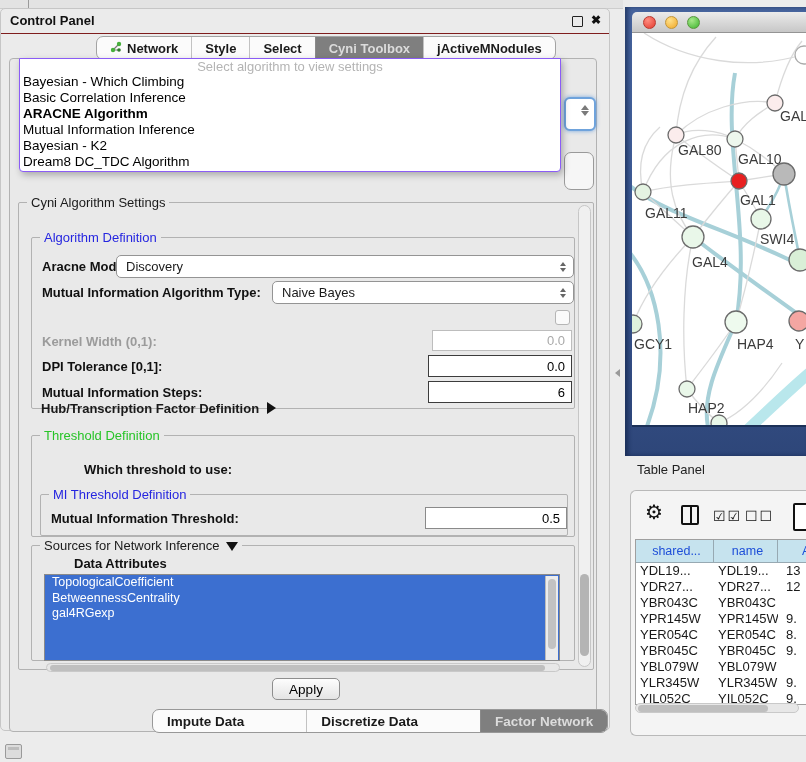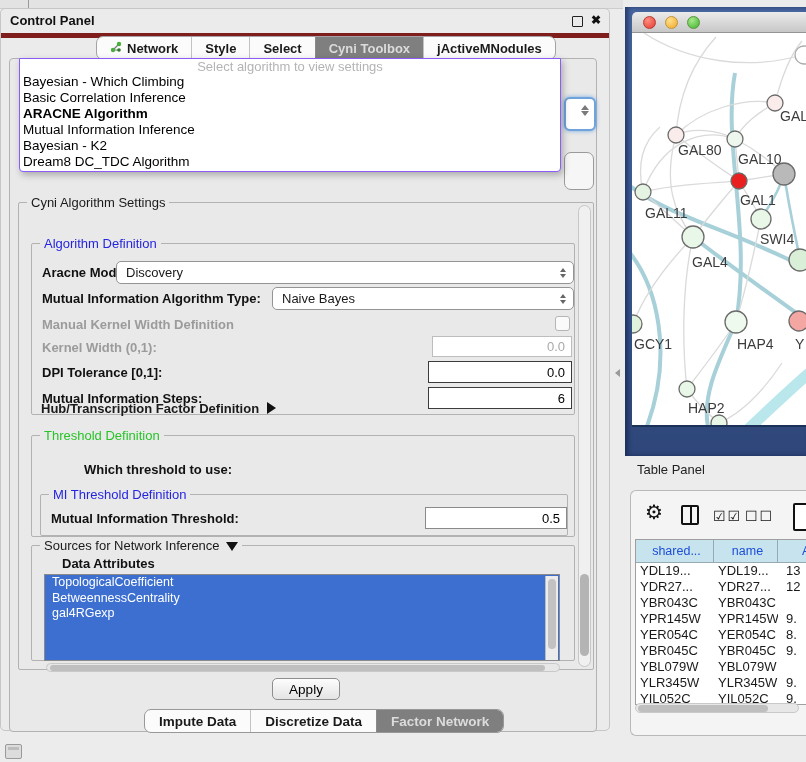--- a/index.html
+++ b/index.html
@@ -7,21 +7,21 @@
         font-family:"Liberation Sans",sans-serif;color:#1a1a1a;}
   .abs{position:absolute;}
 
   
   #top-strip{left:0;top:0;width:623px;height:8px;background:#e3e3e3;border-bottom:1px solid #cdcdcd;}
   #top-strip .tick{position:absolute;left:28px;top:0;width:1px;height:8px;background:#9a9a9a;}
 
   
   #cp-window{left:0;top:8px;width:610px;height:723px;background:#ebebeb;
              border:1px solid #c6c6c6;border-radius:5px;box-sizing:border-box;}
-  #cp-header{position:absolute;left:0;top:0;width:100%;height:24px;border-bottom:5px solid #7f1d1d;text-align:center;}
+  #cp-header{position:absolute;left:0;top:0;width:100%;height:24px;border-bottom:1px solid #7f1d1d;text-align:center;}
   #cp-title{position:absolute;left:9px;top:4px;font-size:13px;font-weight:bold;color:#111;}
   #cp-float{position:absolute;right:26px;top:7px;width:9px;height:9px;border:1.5px solid #222;border-radius:1px;}
   #cp-close{position:absolute;right:8px;top:4px;font-size:12px;font-weight:bold;color:#111;}
 
   
   #cp-tabs{position:absolute;left:95px;top:27px;height:22px;display:flex;
            border:1px solid #a3a3a3;border-radius:7px;background:#fbfbfb;overflow:hidden;}
   .tab{display:flex;align-items:center;gap:5px;padding:0 13px;font-size:13px;font-weight:600;
        color:#1a1a1a;border-left:1px solid #c2c2c2;white-space:nowrap;}
   .tab:first-child{border-left:none;}
@@ -201,42 +201,41 @@
       </div>
       <div class="peek-box2"></div>
 
       <div class="grp" id="settings-grp" style="left:8px;top:143px;width:576px;height:468px;">
         <span class="grp-label">Cyni Algorithm Settings</span>
 
         <div class="vsb" style="right:2px;top:2px;width:13px;height:462px;">
           <div class="thumb" style="top:368px;height:82px;"></div>
         </div>
 
-        <div class="grp" style="left:12px;top:40px;width:544px;height:172px;padding-left:40px;">
+        <div class="grp" style="left:12px;top:34px;width:544px;height:172px;padding-left:40px;">
           <span class="grp-label blue">Algorithm Definition</span>
 
           <span class="flabel" style="left:10px;top:21px;">Aracne Mode:</span>
           <div class="combo" style="left:84px;top:17px;width:458px;height:23px;">
             <span>Discovery</span>
             <span class="stepper">
                 <i class="up"></i>
                 <i class="dn"></i>
               </span>
           </div>
 
           <span class="flabel" style="left:10px;top:47px;">Mutual Information Algorithm Type:</span>
           <div class="combo" style="left:240px;top:43px;width:302px;height:23px;">
             <span>Naive Bayes</span>
             <span class="stepper">
                 <i class="up"></i>
                 <i class="dn"></i>
               </span>
           </div>
 
-          <span class="flabel disabled" style="left:10px;top:73px;">Manual Kernel Width Definition</span>
           <span class="checkbox" style="left:523px;top:72px;"></span>
 
           <span class="flabel disabled" style="left:10px;top:96px;">Kernel Width (0,1):</span>
           <input class="field disabled" style="left: 400px; top: 92px; width: 140px; height: 21px;" readonly="" value="0.0">
 
           <span class="flabel" style="left:10px;top:121px;">DPI Tolerance [0,1]:</span>
           <input class="field darkborder" style="left: 396px; top: 117px; width: 144px; height: 22px;" readonly="" value="0.0">
 
           <span class="flabel" style="left:10px;top:147px;">Mutual Information Steps:</span>
           <input class="field darkborder" style="left: 396px; top: 143px; width: 144px; height: 22px;" readonly="" value="6">
@@ -253,39 +252,39 @@
 
           <div class="grp" style="left:8px;top:58px;width:528px;height:42px;">
             <span class="grp-label blue">MI Threshold Definition</span>
             <span class="flabel" style="left:10px;top:16px;">Mutual Information Threshold:</span>
             <input class="field" style="left: 384px; top: 12px; width: 142px; height: 22px;" readonly="" value="0.5">
           </div>
         </div>
 
         <div class="grp" style="left:12px;top:342px;width:544px;height:116px;">
           <span class="grp-label"><span>Sources for Network Inference</span><span class="tri-down"></span></span>
-          <span class="flabel" style="left:6px;top:10px;padding-left:24px;">Data Attributes</span>
+          <span class="flabel" style="left:18px;top:10px;padding-left:24px;">Data Attributes</span>
 
           <div id="attr-list" style="left:12px;top:28px;width:516px;height:87px;">
               <div class="attr-item">TopologicalCoefficient</div>
               <div class="attr-item">BetweennessCentrality</div>
               <div class="attr-item">gal4RGexp</div>
               <div id="attr-vsb">
                 <div class="thumb"></div>
               </div>
           </div>
           <div class="hsb" style="left:14px;top:117px;width:514px;height:9px;">
             <div class="thumb" style="left:3px;width:495px;"></div>
           </div>
         </div>
       </div>
 
       <button id="apply-btn" style="left:262px;top:619px;">Apply</button>
 
-      <div id="bottom-tabs" style="left:134px;top:650px;">
+      <div id="bottom-tabs" style="left:142px;top:650px;gap:48px;">
         <div class="btab">
           <span>Impute Data</span>
           </div>
         <div class="btab">
           <span>Discretize Data</span>
           </div>
         <div class="btab selected">
           <span>Factor Network</span>
           </div>
       </div>

